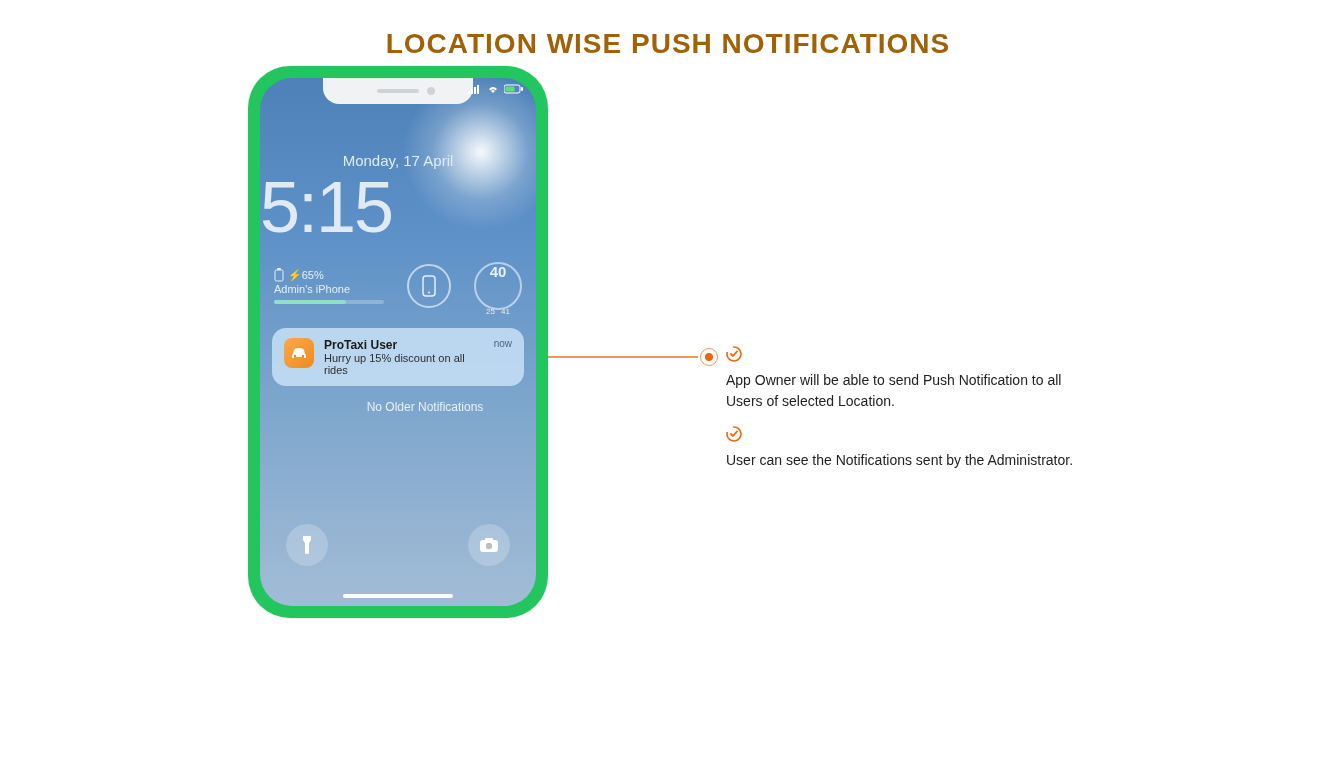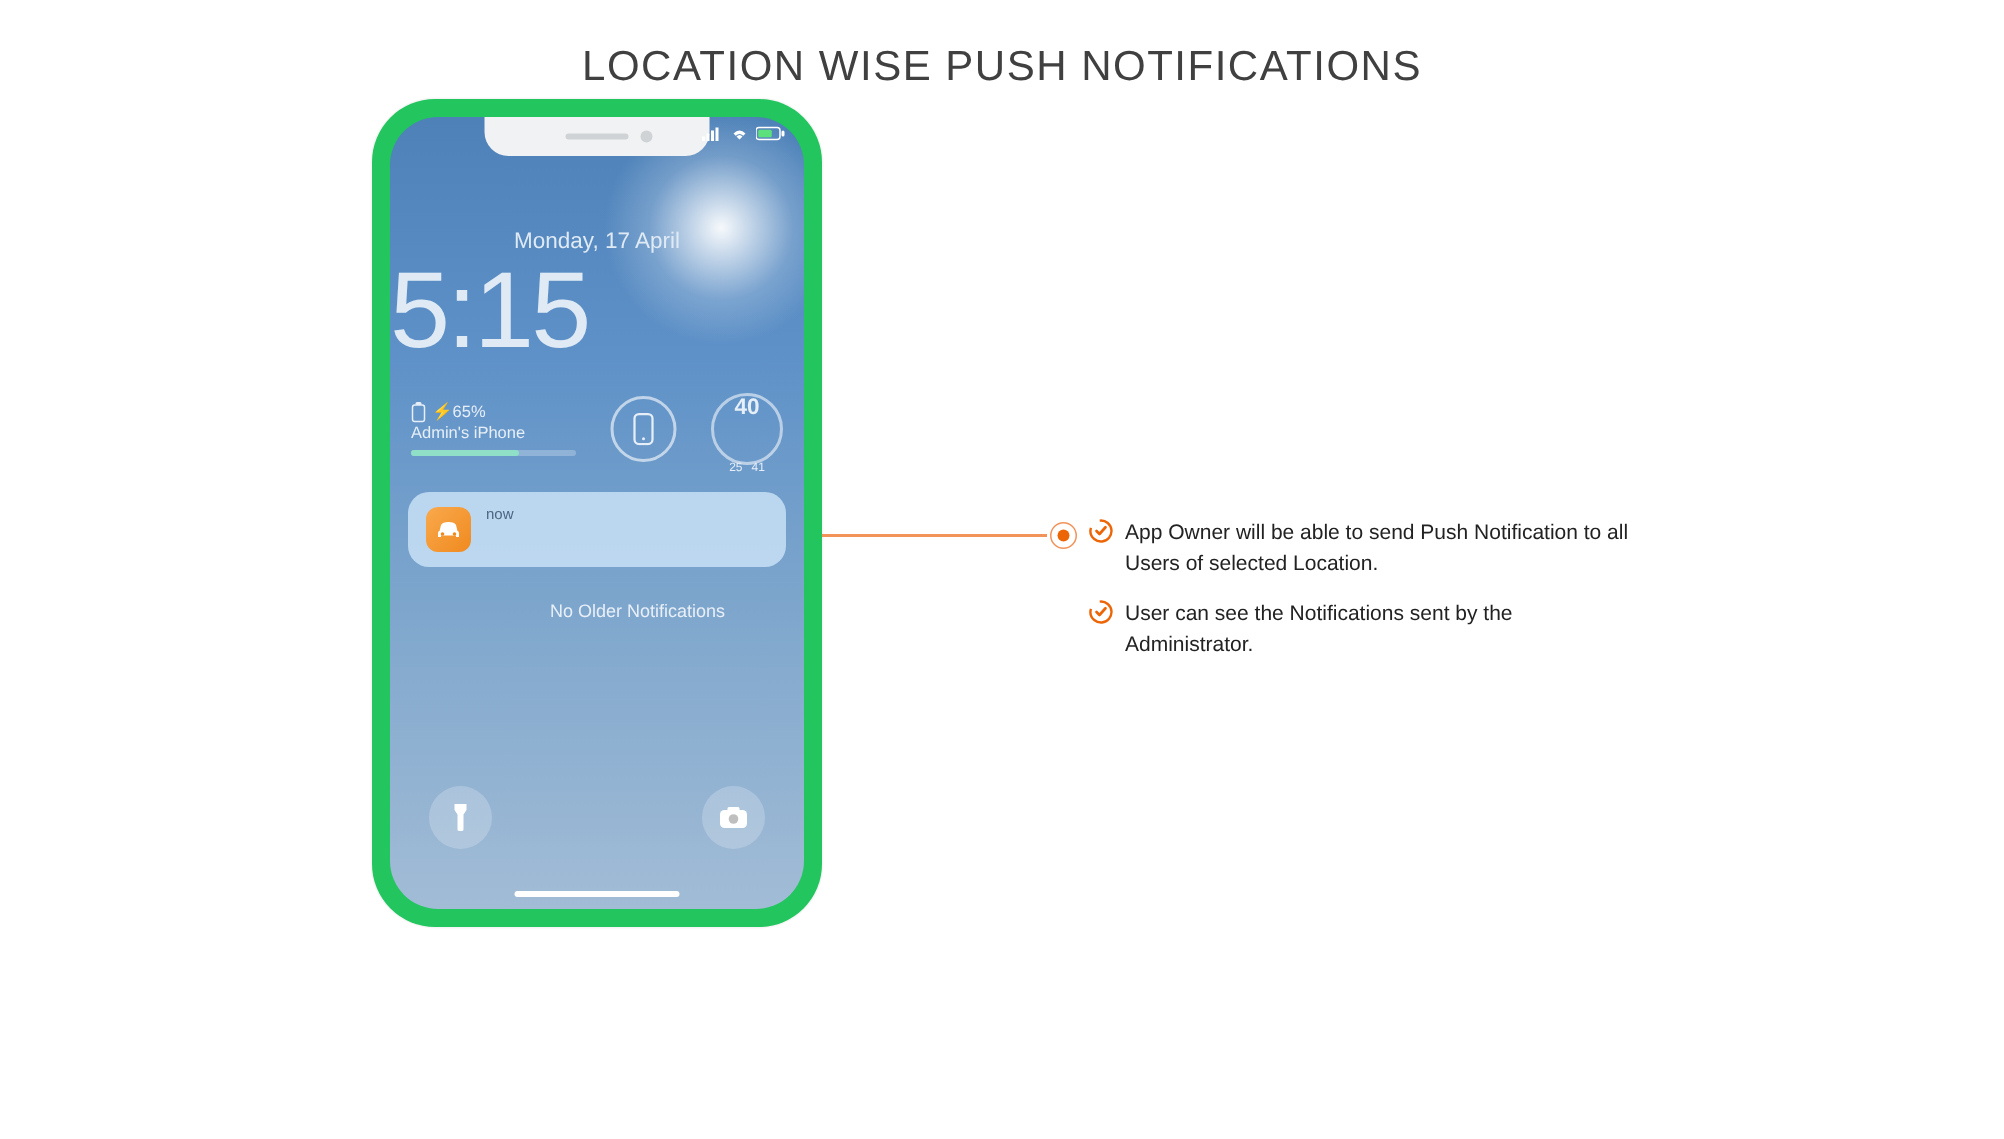--- a/index.html
+++ b/index.html
@@ -8,23 +8,23 @@
     background: #ffffff;
     width: 1336px;
     height: 759px;
     position: relative;
     overflow: hidden;
   }
 
   .page-title {
     text-align: center;
     font-size: 28px;
-    font-weight: 400;
+    font-weight: 700;
     letter-spacing: 1px;
-    color: #404040;
+    color: #a16207;
     padding-top: 28px;
   }
 
   
   .phone-frame {
     position: absolute;
     left: 248px;
     top: 66px;
     width: 300px;
     height: 552px;
@@ -224,20 +224,21 @@
     left: 726px;
     width: 360px;
   }
   .feature-item {
     display: flex;
     gap: 8px;
     margin-bottom: 12px;
     font-size: 14px;
     line-height: 1.5;
     color: #222;
+    flex-direction: column;
   }
   .check-icon {
     flex-shrink: 0;
     width: 16px; height: 16px;
     margin-top: 2px;
   }
 </style>
 </head>
 <body>
 
@@ -298,20 +299,24 @@
       </div>
     </div>
 
     <div class="notif-card">
       <div class="notif-icon">
         <svg width="18" height="14" viewBox="0 0 18 14">
             <path d="M3 8 L4 4 Q5 2 9 2 Q13 2 14 4 L15 8 Q16 8 16 10 L16 12 L14 12 L14 11 L4 11 L4 12 L2 12 L2 10 Q2 8 3 8 Z" fill="#fff"></path>
             <circle cx="5" cy="10" r="1.2" fill="#f08a1f"></circle>
             <circle cx="13" cy="10" r="1.2" fill="#f08a1f"></circle>
           </svg>
+      </div>
+      <div class="notif-body">
+        <div class="notif-title">ProTaxi User</div>
+        <div class="notif-text">Hurry up 15% discount on all rides</div>
       </div>
       <div class="notif-time">now</div>
     </div>
 
     <div class="no-older">No Older Notifications</div>
 
     <div class="ls-bottom-btn flash">
       <svg width="14" height="20" viewBox="0 0 14 20">
           <path d="M3 1 H11 V5 L9 8 V18 Q9 19 7 19 Q5 19 5 18 V8 L3 5 Z" fill="#fff"></path>
         </svg>

